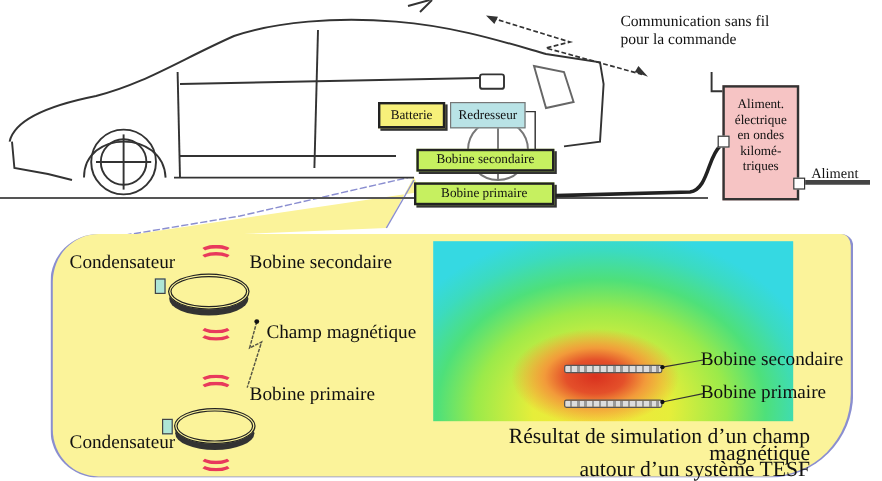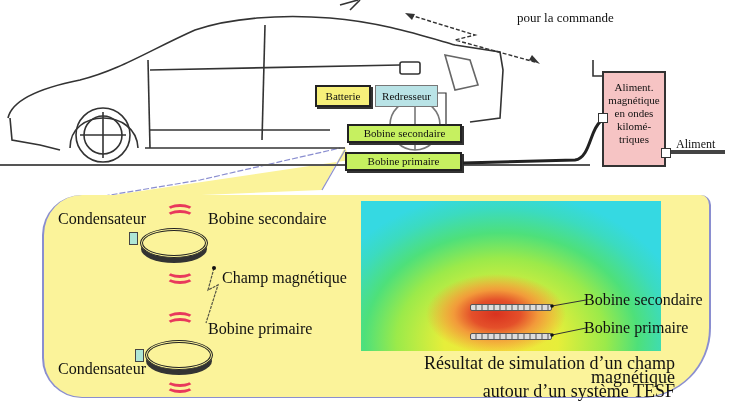--- a/index.html
+++ b/index.html
@@ -53,38 +53,39 @@
   </g>
 </svg>
 
 <svg class="abs" style="left:405;top:10" width="170" height="55">
   <polyline points="5,5 70,25 50,30 130,52" fill="none" stroke="#333" stroke-width="1.4" stroke-dasharray="4,2"></polyline>
   <polygon points="0,3 10,4 7,10" fill="#333"></polygon>
   <polygon points="135,54 124,50 127,45" fill="#333"></polygon>
 </svg>
 
 <div class="abs lbl" style="left:517px;top:10px;font-size:13px;line-height:15px;">
+  <div>Communication sans fil</div>
   <div>pour la commande</div>
 </div>
 
 <div class="box" style="left:315px;top:85px;width:56px;height:22px;background:#f7f07a;padding-top:2px;">Batterie</div>
 <div class="box" style="left:375px;top:85px;width:63px;height:22px;background:#b9e3e6;border:1px solid #777;box-shadow:none;padding-top:3px;">Redresseur</div>
 <div class="box" style="left:347px;top:124px;width:115px;height:19px;background:#c6f060;">Bobine secondaire</div>
 <div class="box" style="left:345px;top:152px;width:117px;height:19px;background:#c6f060;">Bobine primaire</div>
 
 <svg class="abs" style="left:0;top:0" width="735" height="401">
   <path d="M463,163 L575,160 C590,158 590,130 600,122" fill="none" stroke="#222" stroke-width="3"></path>
   <line x1="666" y1="152" x2="725" y2="152" stroke="#444" stroke-width="4"></line>
   <path d="M593,60 L593,76 L605,76" fill="none" stroke="#333" stroke-width="1.6"></path>
   <path d="M438,93 L446,93 L446,125" fill="none" stroke="#333" stroke-width="1.2"></path>
 </svg>
 
 <div class="box" style="left:602px;top:71px;width:64px;height:96px;background:#f6c4c4;border:2px solid #333;box-shadow:none;padding-top:8px;font-size:11px;line-height:13px;">
   <div>Aliment.</div>
-  <div>magnétique</div>
+  <div>électrique</div>
   <div>en ondes</div>
   <div>kilomé-</div>
   <div>triques</div>
 </div>
 <div class="abs" style="left:598px;top:113px;width:8px;height:8px;background:#fff;border:1px solid #333;"></div>
 <div class="abs" style="left:661px;top:148px;width:8px;height:8px;background:#fff;border:1px solid #333;"></div>
 <div class="abs lbl" style="left:676px;top:138px;font-size:12px;">Aliment</div>
 
 <div class="yellow-panel"></div>
 

